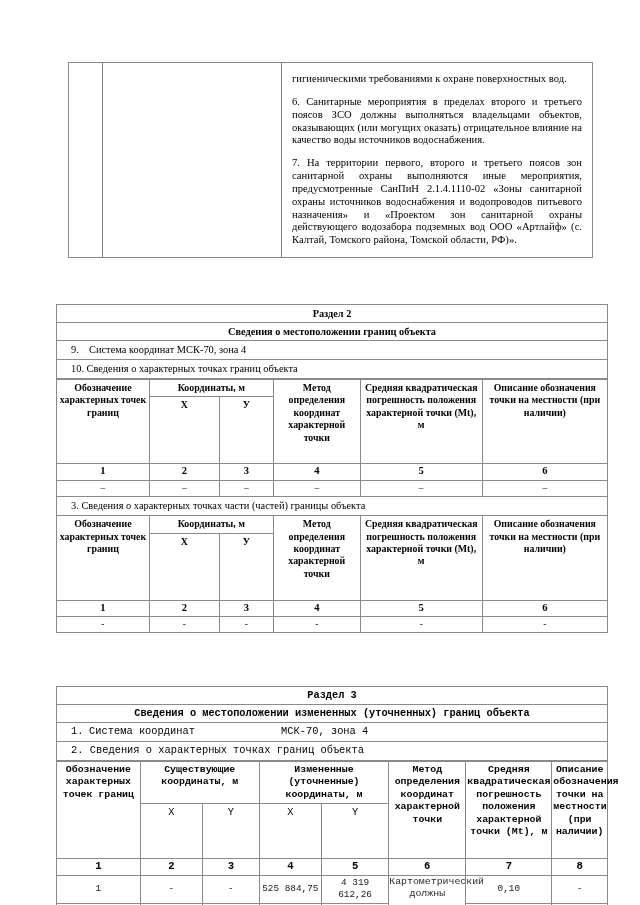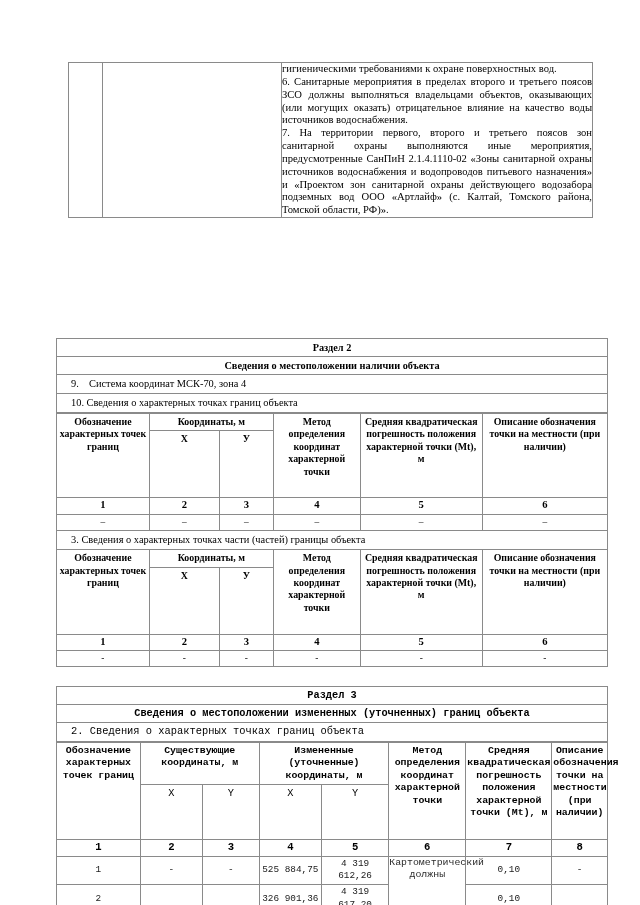--- a/index.html
+++ b/index.html
@@ -64,32 +64,32 @@
   .col-narrow-b { width: 178px; }
   .para-cell {
     padding: 3px 5px 4px 6px;
     font-size: 10.6px;
     line-height: 12.85px;
     text-align: justify;
     text-align-last: left;
     hyphens: none;
   }
   .para-cell p {
-    margin: 0;
+    margin: 10px;
     text-align: justify;
   }
   .para-cell p:last-child { text-align: justify; }
 
   
   .sec-wrap {
     position: absolute;
     left: 56px;
     width: 552px;
   }
-  #sec2-wrap { top: 338px; }
+  #sec2-wrap { top: 304px; }
   #sec3-wrap { top: 686px; font-family: Liberation Mono, monospace; }
 
   .band {
     border: 1px solid #8a8a8a;
     border-bottom: none;
     font-size: 10.3px;
     line-height: 13px;
     padding: 2px 4px 2px 4px;
     box-sizing: border-box;
   }
@@ -172,21 +172,21 @@
           <p>7. На территории первого, второго и третьего поясов зон санитарной охраны выполняются иные мероприятия, предусмотренные СанПиН 2.1.4.1110-02 «Зоны санитарной охраны источников водоснабжения и водопроводов питьевого назначения» и «Проектом зон санитарной охраны действующего водозабора подземных вод ООО «Артлайф» (с. Калтай, Томского района, Томской области, РФ)».</p>
         </td>
       </tr>
     </tbody>
       </table>
   </div>
 
   <div class="sec-wrap" id="sec2-wrap">
 
     <div class="band center">Раздел 2</div>
-    <div class="band center">Сведения о местоположении наличии объекта</div>
+    <div class="band center">Сведения о местоположении границ объекта</div>
 
     <div class="band left numline">
       <span class="numline-num">9.</span><span>Система координат МСК-70, зона 4</span>
     </div>
 
     <div class="band left numline last">10. Сведения о характерных точках границ объекта</div>
 
     <table class="grid">
       <colgroup>
         <col style="width:16.85%">
@@ -268,20 +268,23 @@
       </tr>
     </tbody>
       </table>
   </div>
 
   <div class="sec-wrap" id="sec3-wrap">
 
     <div class="band center">Раздел 3</div>
     <div class="band center">Сведения о местоположении измененных (уточненных) границ объекта</div>
 
+    <div class="band left numline">
+      <span class="numline-num">1.</span><span>Система координат</span><span class="coordsys-gap"></span><span>МСК-70, зона 4</span>
+    </div>
 
     <div class="band left numline last">2. Сведения о характерных точках границ объекта</div>
 
     <table class="grid">
       <colgroup>
         <col style="width:15.2%">
           <col style="width:11.3%">
           <col style="width:10.3%">
         <col style="width:11.3%">
           <col style="width:12.2%">

